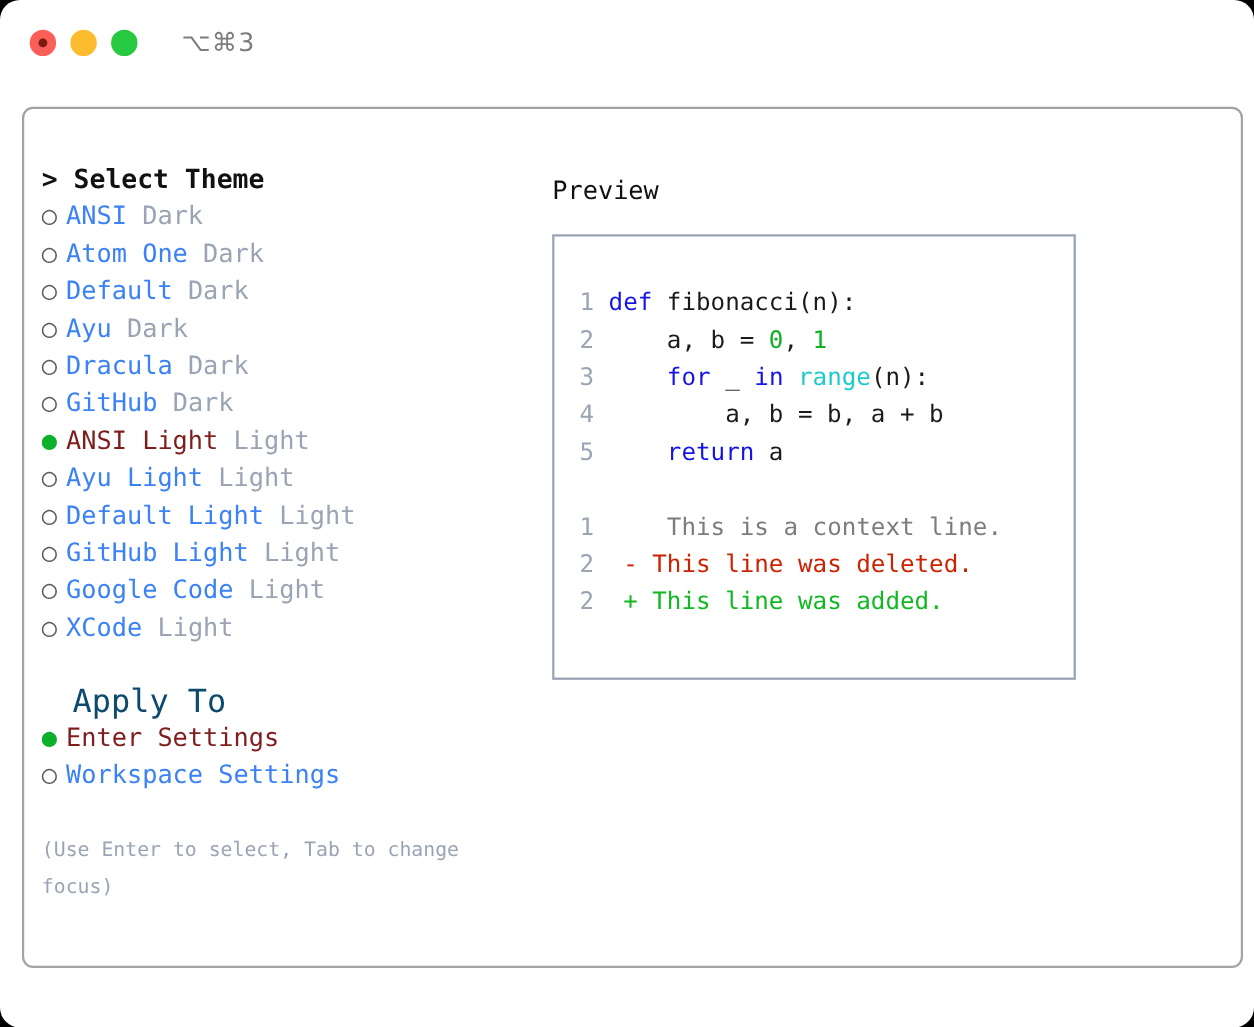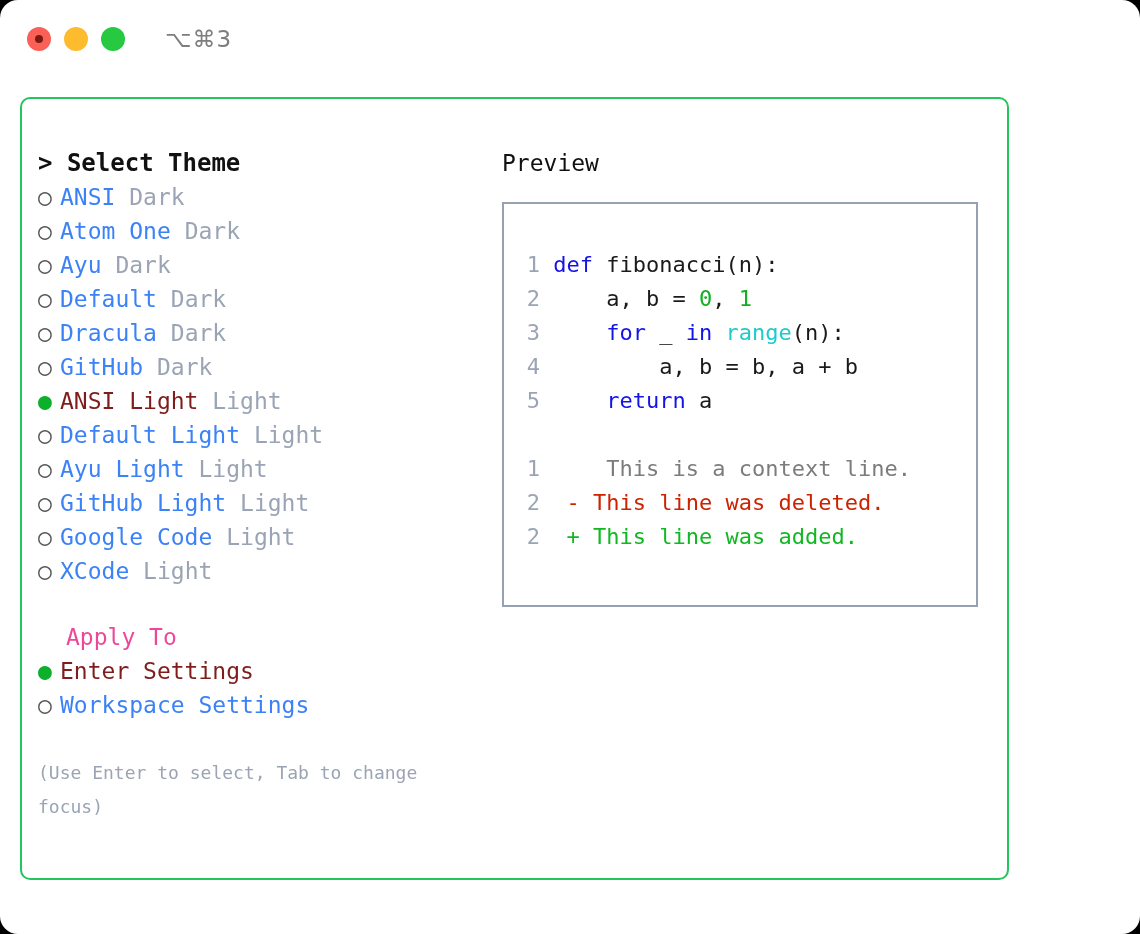--- a/index.html
+++ b/index.html
@@ -65,23 +65,23 @@
     color: #7d7d7d;
     letter-spacing: 1px;
     font-family: "DejaVu Sans", sans-serif;
   }
 
   
   .panel {
     position: absolute;
     left: 20px;
     top: 97px;
-    width: 989px;
+    width: 1110px;
     height: 783px;
-    border: 2px solid #22c55e;
+    border: 2px solid #a3a3a3;
     border-radius: 10px;
     box-sizing: border-box;
     background: #ffffff;
   }
 
   .panel-inner {
     position: absolute;
     left: 0; top: 0;
     width: 100%; height: 100%;
     display: flex;
@@ -89,20 +89,21 @@
 
   .left-col {
     width: 478px;
     padding: 47px 0 0 16px;
     box-sizing: border-box;
   }
   .right-col {
     flex: 1;
     padding: 47px 0 0 2px;
     box-sizing: border-box;
+    margin-top: 11px;
   }
 
   
   .section-title {
     font-size: 24px;
     line-height: 34px;
     color: #111111;
     font-weight: bold;
     white-space: pre;
     font-family: "DejaVu Sans Mono", monospace;
@@ -119,24 +120,24 @@
     display: inline-block;
     width: 22px;
     color: #5a5a5a;
   }
   .bullet.sel { color: #0CB02A; }
   .name      { color: #3b82f6; }
   .name.sel  { color: #7f1d1d; }
   .kind      { color: #9aa4b4; }
 
   .subhead {
-    font-size: 23px;
-    line-height: 34px;
-    white-space: pre;
-    color: #ec4899;
+    font-size: 29px;
+    line-height: 34px;
+    white-space: pre;
+    color: #0c4a6e;
     padding-left: 28px;
     font-family: "DejaVu Sans Mono", monospace;
   }
   .spacer-sm { height: 32px; }
   .spacer-md { height: 34px; }
 
   .hint {
     font-size: 18px;
     line-height: 34px;
     color: #9aa4b4;
@@ -199,27 +200,27 @@
   <div class="panel">
     <div class="panel-inner">
 
       <div class="left-col">
 
         <div class="section-title">&gt; Select Theme</div>
 
         <div id="theme-list">
             <div class="list-row"><span class="bullet">○</span><span class="name">ANSI</span><span> </span><span class="kind">Dark</span></div>
             <div class="list-row"><span class="bullet">○</span><span class="name">Atom One</span><span> </span><span class="kind">Dark</span></div>
+            <div class="list-row"><span class="bullet">○</span><span class="name">Default</span><span> </span><span class="kind">Dark</span></div>
             <div class="list-row"><span class="bullet">○</span><span class="name">Ayu</span><span> </span><span class="kind">Dark</span></div>
-            <div class="list-row"><span class="bullet">○</span><span class="name">Default</span><span> </span><span class="kind">Dark</span></div>
             <div class="list-row"><span class="bullet">○</span><span class="name">Dracula</span><span> </span><span class="kind">Dark</span></div>
             <div class="list-row"><span class="bullet">○</span><span class="name">GitHub</span><span> </span><span class="kind">Dark</span></div>
             <div class="list-row"><span class="bullet sel">●</span><span class="name sel">ANSI Light</span><span> </span><span class="kind">Light</span></div>
+            <div class="list-row"><span class="bullet">○</span><span class="name">Ayu Light</span><span> </span><span class="kind">Light</span></div>
             <div class="list-row"><span class="bullet">○</span><span class="name">Default Light</span><span> </span><span class="kind">Light</span></div>
-            <div class="list-row"><span class="bullet">○</span><span class="name">Ayu Light</span><span> </span><span class="kind">Light</span></div>
             <div class="list-row"><span class="bullet">○</span><span class="name">GitHub Light</span><span> </span><span class="kind">Light</span></div>
             <div class="list-row"><span class="bullet">○</span><span class="name">Google Code</span><span> </span><span class="kind">Light</span></div>
             <div class="list-row"><span class="bullet">○</span><span class="name">XCode</span><span> </span><span class="kind">Light</span></div>
           </div>
 
         <div class="spacer-sm"></div>
 
         <div class="subhead">Apply To</div>
 
         <div id="apply-list">

